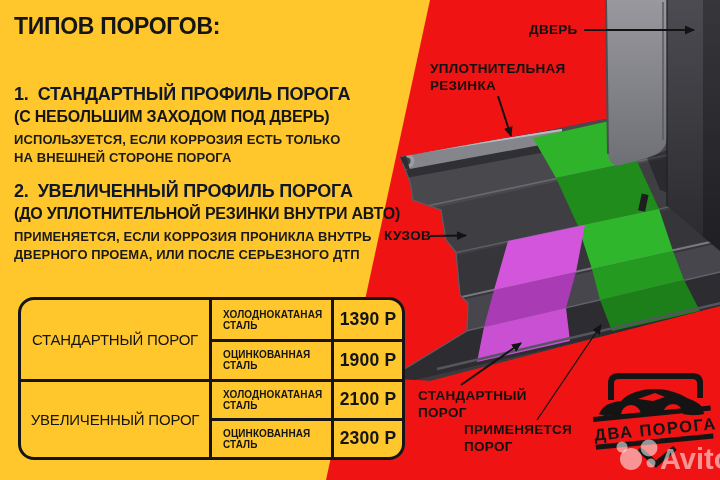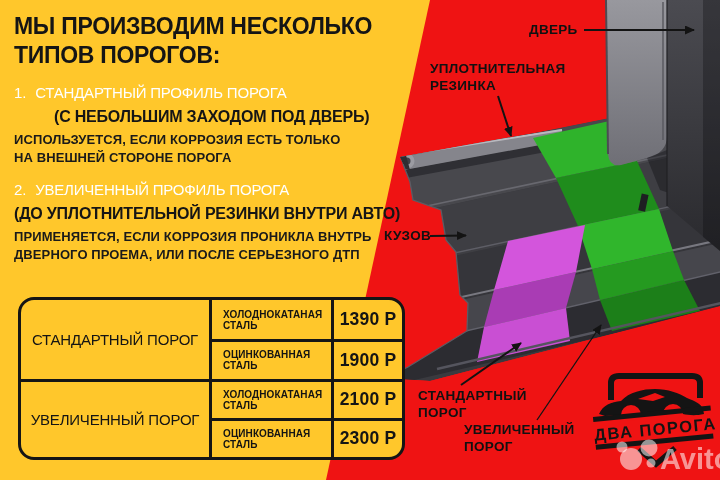--- a/index.html
+++ b/index.html
@@ -16,33 +16,33 @@
   .render{position:absolute;left:0;top:0;width:720px;height:480px;}
 
   
   .abs{position:absolute;}
   .title{
     left:14px;top:12px;width:380px;
     font-size:23px;line-height:29px;font-weight:700;
     color:#151515;letter-spacing:-0.3px;
   }
   .sec-heading{
-    font-size:15px;font-weight:400;color:#ffffff;letter-spacing:-0.2px;
+    font-size:18px;font-weight:700;color:#0f172a;letter-spacing:-0.2px;
     white-space:nowrap;
   }
   .sec-heading .num{margin-right:9px;}
   .sec-sub{
     font-size:16px;font-weight:700;color:#151515;letter-spacing:-0.2px;
     white-space:nowrap;
   }
   .sec-desc{
     font-size:13px;line-height:17.5px;font-weight:700;color:#1a1a1a;
     letter-spacing:0.1px;white-space:nowrap;
   }
-  .h1pos{left:14px;top:84px;}  .s1pos{left:14px;top:108px;margin-left:40px;}  .d1pos{left:14px;top:131px;}
+  .h1pos{left:14px;top:84px;}  .s1pos{left:14px;top:108px;}  .d1pos{left:14px;top:131px;}
   .h2pos{left:14px;top:181px;} .s2pos{left:14px;top:205px;}  .d2pos{left:14px;top:228px;}
 
   
   .price-table{
     left:18px;top:297px;width:387px;height:163px;
     background:#ffc72b;border:3px solid #151515;border-radius:16px;
     display:grid;box-sizing:border-box;
     grid-template-columns:188px 122px 1fr;
     grid-template-rows:repeat(4,1fr);
     overflow:hidden;color:#141414;
@@ -166,21 +166,20 @@
     <g fill="rgba(255,255,255,0.55)">
       <circle cx="622" cy="447" r="5.5"></circle>
       <circle cx="649" cy="448" r="8.5"></circle>
       <circle cx="631" cy="459" r="11"></circle>
       <circle cx="651" cy="463" r="4.5"></circle>
       <text x="660" y="469" font-family="Liberation Sans, sans-serif" font-size="29" font-weight="bold">Avito</text>
     </g>
   </svg>
 
   <div class="abs title">
-    <div>МЫ ПРОИЗВОДИМ НЕСКОЛЬКО</div>
     <div>ТИПОВ ПОРОГОВ:</div>
   </div>
 
   <div class="abs sec-heading h1pos">
     <span class="num">1.</span><span>СТАНДАРТНЫЙ ПРОФИЛЬ ПОРОГА</span>
   </div>
   <div class="abs sec-sub s1pos">(С НЕБОЛЬШИМ ЗАХОДОМ ПОД ДВЕРЬ)</div>
   <div class="abs sec-desc d1pos">
     <div>ИСПОЛЬЗУЕТСЯ, ЕСЛИ КОРРОЗИЯ ЕСТЬ ТОЛЬКО</div>
     <div>НА ВНЕШНЕЙ СТОРОНЕ ПОРОГА</div>
@@ -213,17 +212,17 @@
   <div class="abs callout lab-seal">
     <div>УПЛОТНИТЕЛЬНАЯ</div>
     <div>РЕЗИНКА</div>
   </div>
   <div class="abs callout lab-body">КУЗОВ</div>
   <div class="abs callout lab-standard">
     <div>СТАНДАРТНЫЙ</div>
     <div>ПОРОГ</div>
   </div>
   <div class="abs callout lab-increased">
-    <div>УВЕЛИЧЕННЫЙ</div>
+    <div>ПРИМЕНЯЕТСЯ</div>
     <div>ПОРОГ</div>
   </div>
 
 </div>
 
 </body></html>

